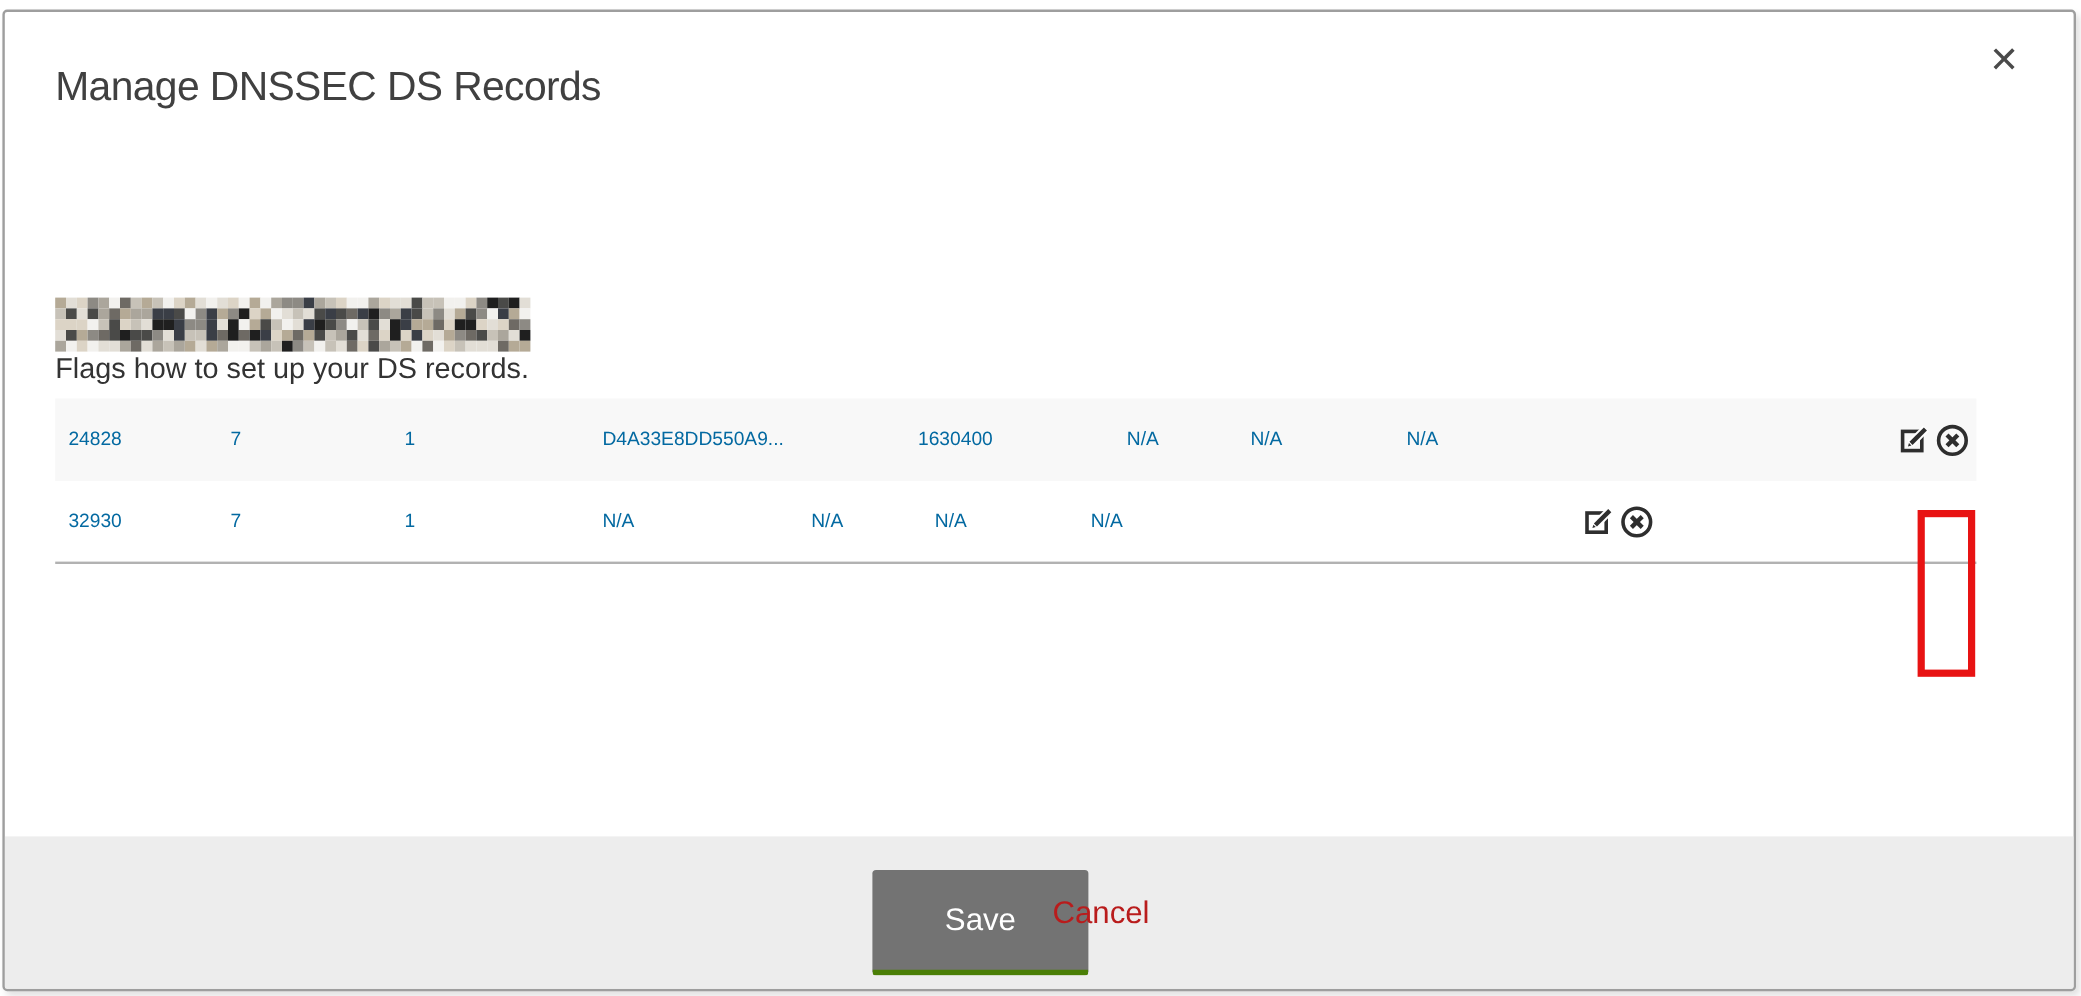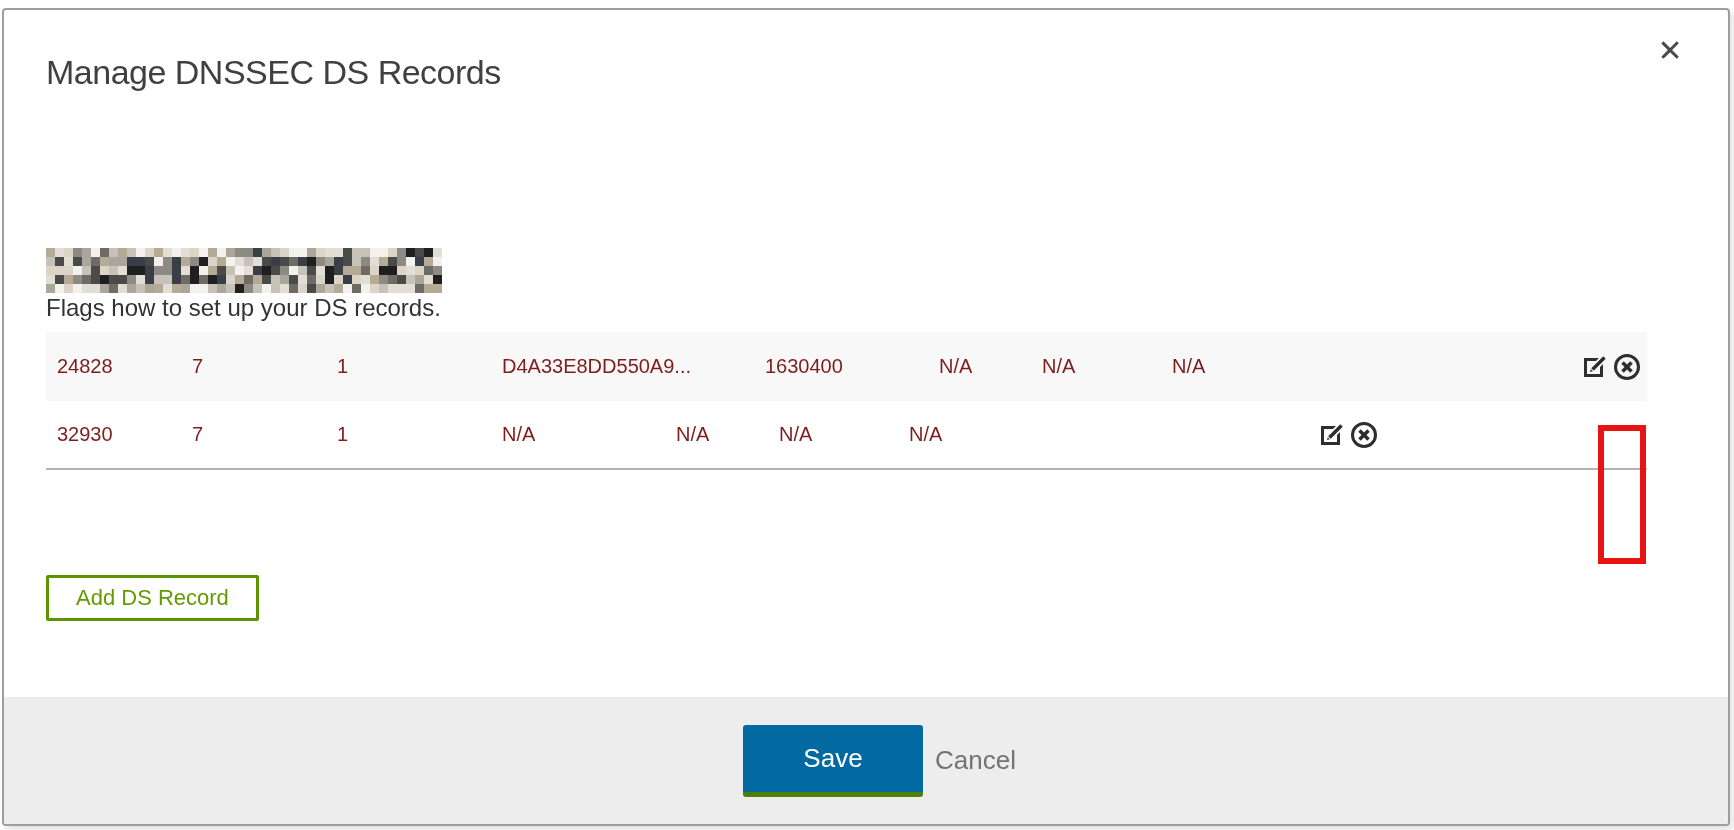--- a/index.html
+++ b/index.html
@@ -25,46 +25,46 @@
   
   .ds-table { position:absolute; left:42px; top:322px; width:1601px; }
   .t-row { display:flex; width:100%; }
   .t-head { height:87px; border-bottom:2px solid #b2b2b2; align-items:flex-start;
             padding-top:8px; }
   .t-head .t-cell { font-size:20px; color:#333; }
   .t-body-row { height:69px; align-items:center; }
   .t-body-row.odd  { background:#f8f8f8; }
   .t-body-row.even { background:#ffffff; }
   .t-last { border-bottom:2px solid #b2b2b2; }
-  .t-cell { padding-left:11px; font-size:20px; color:#7f1d1d; flex:0 0 auto;
+  .t-cell { padding-left:11px; font-size:16px; color:#0369a1; flex:0 0 auto;
             white-space:nowrap; overflow:hidden; }
   .c0{width:135px}.c1{width:145px}.c2{width:165px}.c3{width:263px}.c4{width:174px}
   .c5{width:103px}.c6{width:130px}.c7{width:180px}.c8{width:210px}
   .c9{width:96px; display:flex; justify-content:flex-end; align-items:center;
       padding-right:5px; padding-left:0; gap:2px;}
 
   .icon-btn { width:30px; height:30px; display:flex; align-items:center;
               justify-content:center; cursor:pointer; }
 
   .annotation-box { position:absolute; left:1594px; top:415px; width:48px; height:139px;
                     border:6px solid #e81313; pointer-events:none; }
 
   .add-btn { position:absolute; left:42px; top:565px; height:46px; padding:0 27px;
              background:#ffffff; border:3px solid #5e9400; border-radius:2px;
              color:#619b00; font-size:22px; display:flex; align-items:center;
              cursor:pointer; font-family:inherit; }
 
   .footer { position:absolute; left:0; top:687px; width:1724px; height:127px;
             background:#ededed; }
-  .save-btn { position:absolute; left:739px; top:28px; width:180px; height:72px;
-              background:#0369a1; border:none; border-bottom:5px solid #4b7f07;
+  .save-btn { position:absolute; left:723px; top:28px; width:180px; height:88px;
+              background:#737373; border:none; border-bottom:5px solid #4b7f07;
               border-radius:3px; color:#ffffff; font-size:26px; cursor:pointer;
               font-family:inherit; }
-  .cancel-link { position:absolute; left:931px; top:48px; font-size:26px;
-                 color:#737373; cursor:pointer; text-decoration:none; }
+  .cancel-link { position:absolute; left:873px; top:48px; font-size:26px;
+                 color:#b91c1c; cursor:pointer; text-decoration:none; }
 </style>
 </head>
 <body>
 
 <div class="dialog">
 
   <div class="dlg-title">Manage DNSSEC DS Records</div>
 
   <div class="dlg-close">✕</div>
 
@@ -348,20 +348,19 @@
             <line x1="10.5" y1="10.5" x2="19.5" y2="19.5" stroke="#2e2e2e" stroke-width="3.6"></line>
             <line x1="19.5" y1="10.5" x2="10.5" y2="19.5" stroke="#2e2e2e" stroke-width="3.6"></line>
           </svg>
         </span>
       </div>
     </div>
   </div>
 
   <div class="annotation-box"></div>
 
-  <button class="add-btn">Add DS Record</button>
 
   <div class="footer">
     <button class="save-btn">Save</button>
     <a class="cancel-link">Cancel</a>
   </div>
 
 </div>
 
 </body></html>

